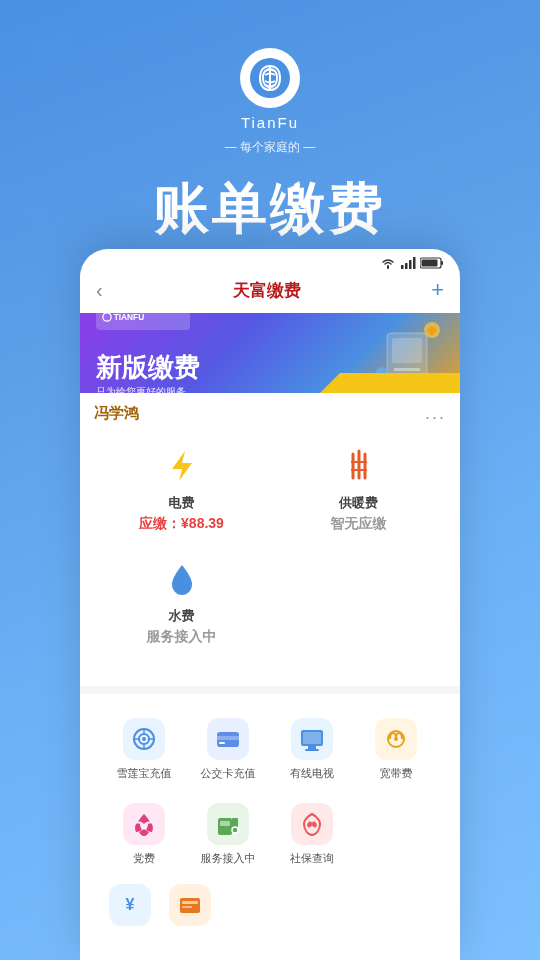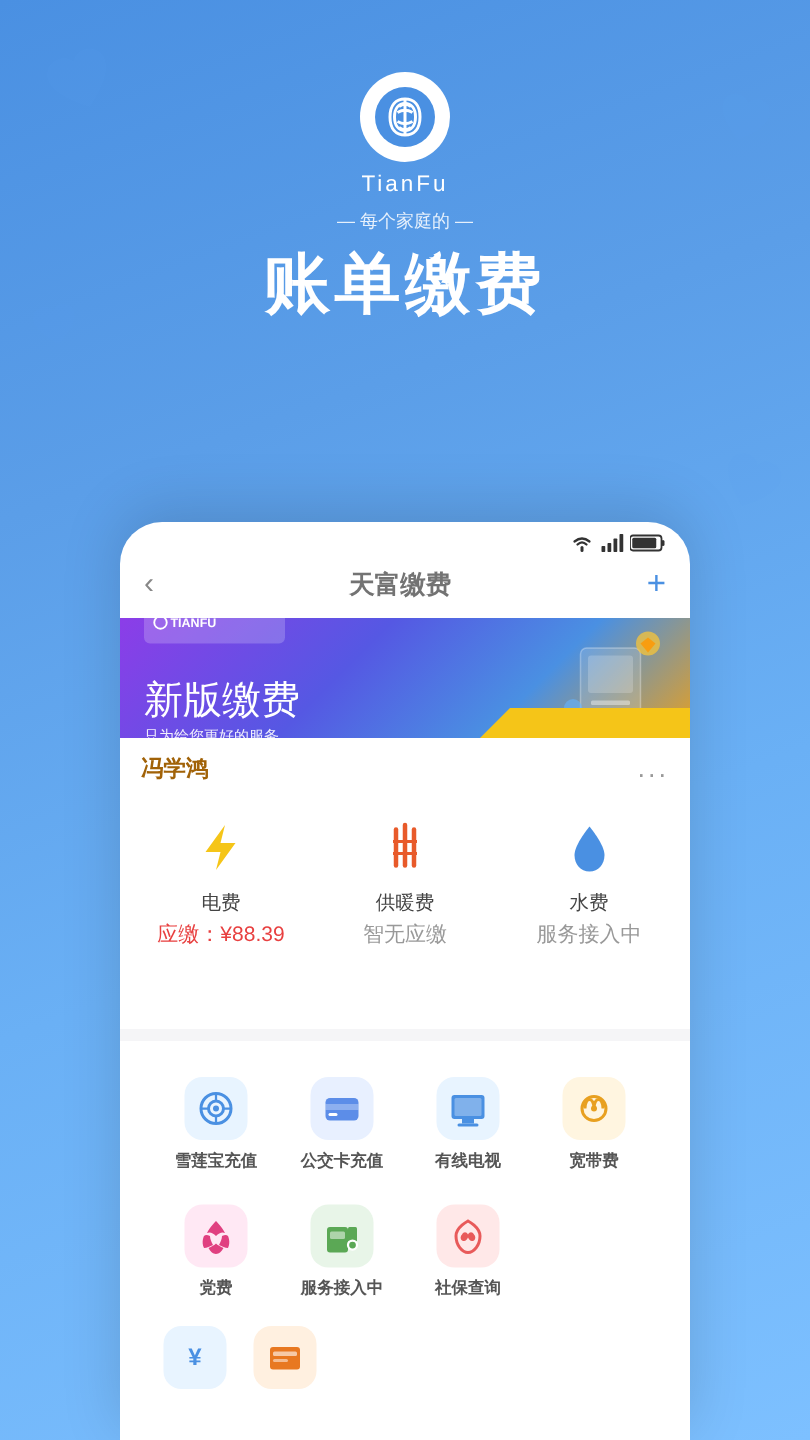--- a/index.html
+++ b/index.html
@@ -43,23 +43,23 @@
       margin-top: 6px;
       font-weight: 500;
     }
     .brand-tagline {
       color: rgba(255,255,255,0.85);
       font-size: 12px;
       margin-top: 8px;
     }
     .brand-main-title {
       color: white;
-      font-size: 44px;
+      font-size: 55px;
       font-weight: 700;
-      margin-top: 4px;
+      margin-top: 16px;
       letter-spacing: 3px;
     }
 
     
     .phone-mockup {
       position: absolute;
       bottom: 0;
       left: 50%;
       transform: translateX(-50%);
       width: 380px;
@@ -87,21 +87,21 @@
       padding: 4px 16px 10px;
     }
     .app-topbar .back-btn {
       font-size: 20px;
       color: #888;
       cursor: pointer;
     }
     .app-topbar .app-title {
       font-size: 17px;
       font-weight: 600;
-      color: #737373;
+      color: #b91c1c;
     }
     .app-topbar .add-btn {
       font-size: 22px;
       color: #4a90e2;
       cursor: pointer;
     }
 
     
     .banner {
       margin: 0;
@@ -120,21 +120,21 @@
       margin-right: 10px;
     }
     .banner-logo-text {
       color: white;
       font-size: 10px;
       font-weight: 700;
     }
     .banner-main-text {
       color: white;
       font-size: 26px;
-      font-weight: 400;
+      font-weight: 700;
       margin-top: 20px;
     }
     .banner-sub-text {
       color: rgba(255,255,255,0.9);
       font-size: 10px;
       display: block;
     }
     .banner-yellow-strip {
       position: absolute;
       bottom: 0;
@@ -162,22 +162,23 @@
     }
     .section-more {
       font-size: 18px;
       color: #999;
       letter-spacing: 2px;
     }
 
     
     .service-grid {
       display: grid;
-      grid-template-columns: repeat(3, 1fr);
-      gap: 16px;
+      grid-template-columns: repeat(2, 1fr);
+      gap: 2px;
+      font-weight: bold;
     }
     .service-item {
       display: flex;
       flex-direction: column;
       align-items: center;
       padding: 12px 6px 10px;
       cursor: pointer;
     }
     .service-icon {
       width: 44px;
@@ -228,21 +229,20 @@
       display: flex;
       align-items: center;
       justify-content: center;
       font-size: 22px;
       margin-bottom: 6px;
     }
     .more-name {
       font-size: 11px;
       color: #555;
       text-align: center;
-      font-weight: bold;
     }
 
     
     .bottom-row {
       display: flex;
       padding: 6px 10px 4px;
       gap: 8px;
     }
     .bottom-item {
       width: 52px;

